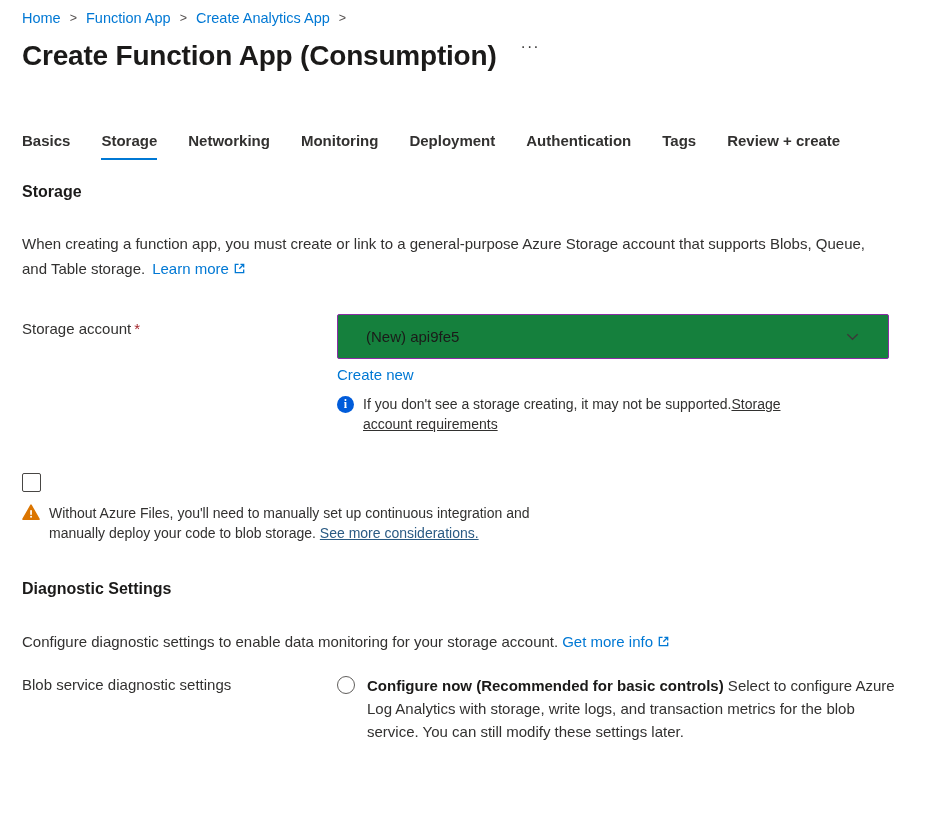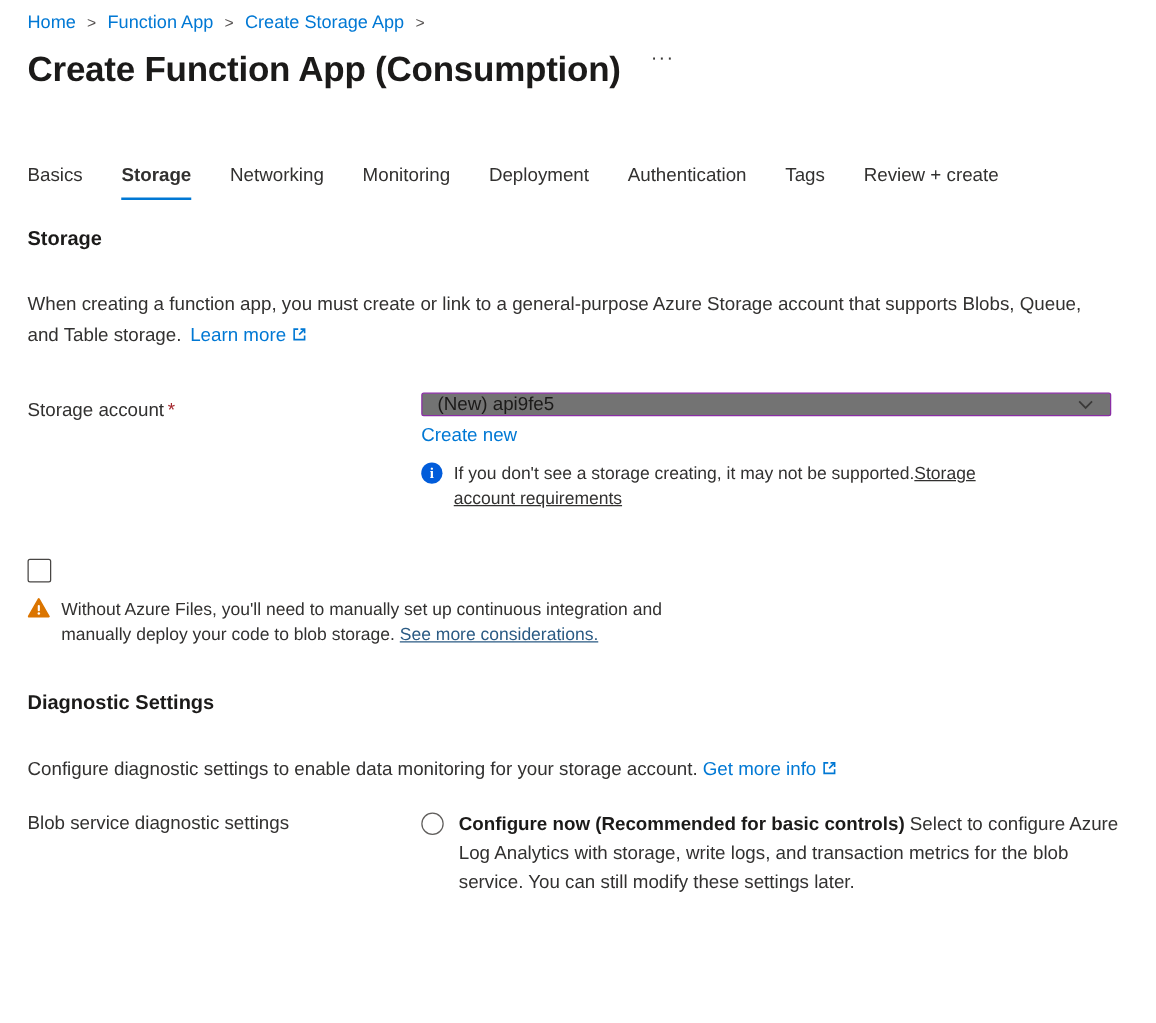--- a/index.html
+++ b/index.html
@@ -17,21 +17,21 @@
   .breadcrumb a { color: #0078d4; text-decoration: none; cursor: pointer; }
   .crumb-sep { color: #555150; font-size: 12.5px; padding-top: 1px; }
 
   
   .title-row { display: flex; align-items: flex-start; margin-top: 14px; }
   h1.page-title { font-size: 28px; font-weight: 700; color: #1b1a19; letter-spacing: -0.2px; }
   .title-ellipsis { margin-left: 24px; font-size: 16px; color: #3b3a39; letter-spacing: 1px; cursor: pointer; line-height: 10px; padding-top: 2px; }
 
   
   .tabs { display: flex; gap: 31px; margin-top: 60px; font-size: 15px; }
-  .tab { padding-bottom: 9px; border-bottom: 2px solid transparent; color: #323130; cursor: pointer; white-space: nowrap; }
+  .tab { padding-bottom: 9px; border-bottom: 2px solid transparent; color: #323130; cursor: pointer; white-space: nowrap; font-weight: bold; }
   .tab.active { font-weight: 700; border-bottom-color: #0078d4; }
 
   
   .section-heading { font-size: 16px; font-weight: 700; color: #1b1a19; }
   .sh-storage { margin-top: 23px; }
   .sh-diag { margin-top: 37px; }
 
   
   .para { font-size: 15px; line-height: 25px; max-width: 862px; margin-top: 30px; color: #323130; }
   .para-diag { margin-top: 31px; }
@@ -43,24 +43,24 @@
   .form-row { display: flex; align-items: flex-start; }
   .row-storage-account { margin-top: 32px; }
   .row-azure-files { margin-top: 37px; }
   .row-blob { margin-top: 19px; }
   .field-label { width: 315px; flex: none; font-size: 15px; padding-top: 6px; color: #323130; }
   .required-star { color: #a4262c; margin-left: 3px; }
   .field-col { flex: none; }
 
   
   .dropdown {
-    width: 552px; height: 19px;
+    width: 552px; height: 45px;
     border: 1px solid #8a2da5; border-radius: 2px;
     display: flex; align-items: center;
-    padding: 0 12px; cursor: pointer; background: #737373;
+    padding: 0 28px; cursor: pointer; background: #15803d;
   }
   .dropdown-value { font-size: 15px; flex: 1; color: #1b1a19; }
   .create-new { display: inline-block; margin-top: 7px; font-size: 15px; }
 
   
   .msg { display: flex; margin-top: 11px; }
   .msg-icon { flex: none; margin-right: 9px; margin-top: 1px; }
   .info-circle {
     width: 17px; height: 17px; border-radius: 50%;
     background: #015cda; color: #fff;
@@ -99,21 +99,21 @@
 </head>
 <body>
 
 <div class="page">
 
   <nav class="breadcrumb">
     <a>Home</a>
     <span class="crumb-sep">&gt;</span>
     <a>Function App</a>
     <span class="crumb-sep">&gt;</span>
-    <a>Create Storage App</a>
+    <a>Create Analytics App</a>
     <span class="crumb-sep">&gt;</span>
   </nav>
 
   <div class="title-row">
     <h1 class="page-title">Create Function App (Consumption)</h1>
     <span class="title-ellipsis">···</span>
   </div>
 
   <div class="tabs">
     <div class="tab">Basics</div>

